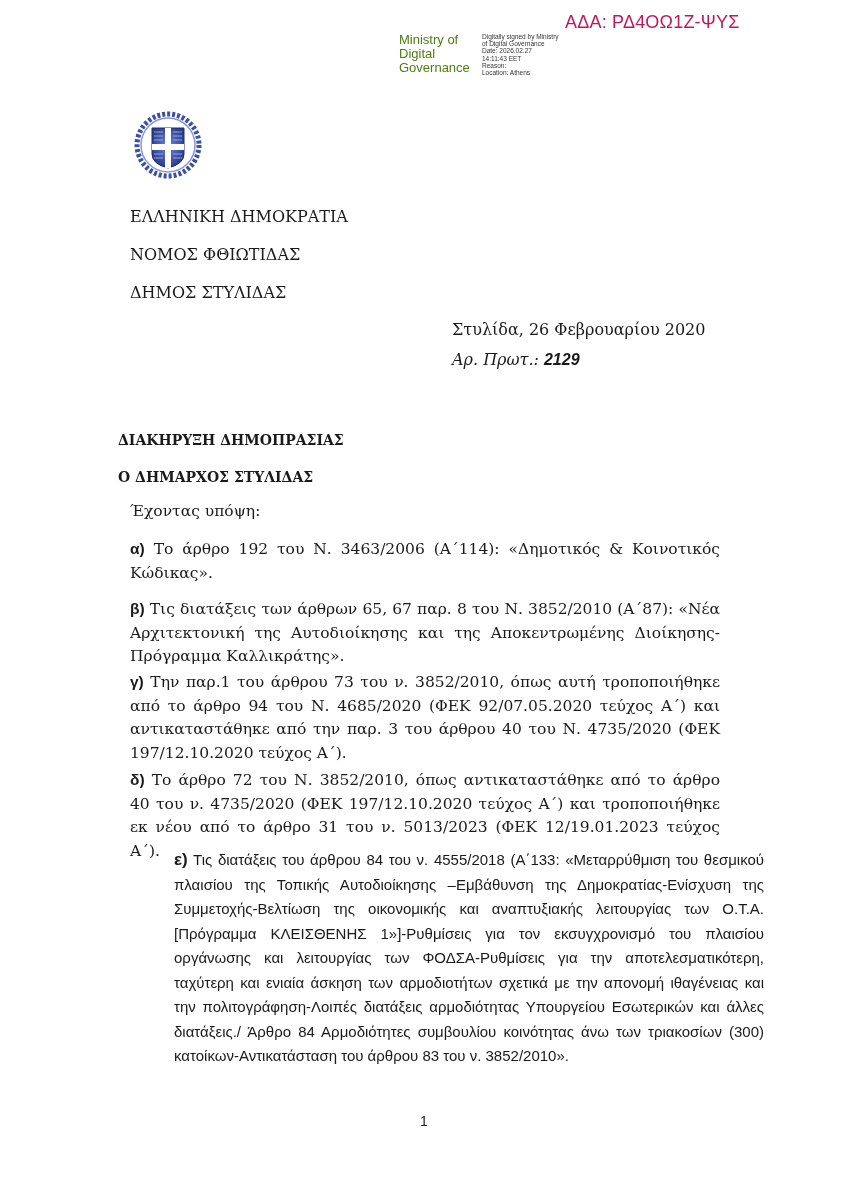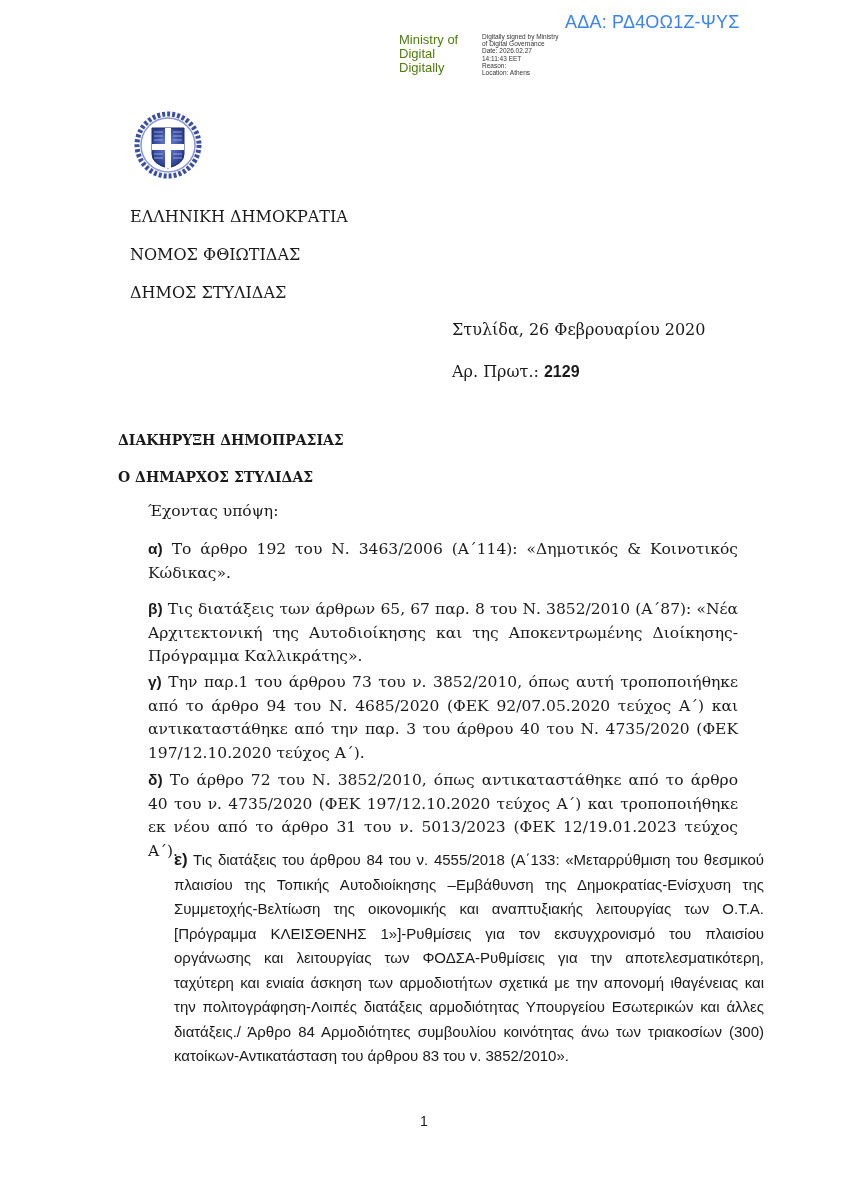--- a/index.html
+++ b/index.html
@@ -1,40 +1,40 @@
 <!DOCTYPE html>
 <html><head>
 <meta charset="utf-8">
 <style>
   html, body { margin: 0; padding: 0; background: #ffffff; }
   body { width: 849px; height: 1200px; position: relative; overflow: hidden; color: #1a1a1a; }
   .abs { position: absolute; }
   .serif { font-family: "DejaVu Serif", "Liberation Serif", serif; }
   .sans { font-family: "Liberation Sans", "DejaVu Sans", sans-serif; }
-  .ada { left: 565px; top: 12px; font-size: 18px; color: #3b82f6; letter-spacing: 0.2px; }
+  .ada { left: 565px; top: 12px; font-size: 18px; color: #be185d; letter-spacing: 0.2px; }
   .sig-name { left: 399px; top: 33px; font-size: 13px; line-height: 14px; color: #4d7c0f; }
   .sig-details { left: 482px; top: 33px; font-size: 6.5px; line-height: 7.2px; color: #333; }
   .emblem { left: 133px; top: 110px; width: 70px; height: 70px; }
   .hdr { left: 130px; font-size: 16px; }
   .right { left: 452px; font-size: 16px; }
   .center { left: 118px; width: 590px; text-align: left; font-weight: bold; font-size: 14px; }
-  .para { left: 130px; width: 590px; text-align: justify; font-size: 15.5px; line-height: 23.5px; margin-left: 18px; }
+  .para { left: 130px; width: 590px; text-align: justify; font-size: 15.5px; line-height: 23.5px; }
   .para b { font-weight: bold; }
   .para-e { left: 130px; width: 590px; text-align: justify; font-size: 15px; line-height: 24.5px; font-family: "Liberation Sans", "DejaVu Sans", sans-serif; }
   .pnum { left: 420px; top: 1113px; font-size: 14px; }
 </style>
 </head>
 <body>
 
 <div class="abs sans ada">ΑΔΑ: ΡΔ4ΟΩ1Ζ-ΨΥΣ</div>
 
 <div class="abs sans sig-name">
   <div>Ministry of</div>
   <div>Digital</div>
-  <div>Digitally</div>
+  <div>Governance</div>
 </div>
 <div class="abs sans sig-details">
   <div>Digitally signed by Ministry</div>
   <div>of Digital Governance</div>
   <div>Date: 2026.02.27</div>
   <div>14:11:43 EET</div>
   <div>Reason:</div>
   <div>Location: Athens</div>
 </div>
 
@@ -64,21 +64,21 @@
         <line x1="40" y1="48" x2="49" y2="48"></line>
     </g>
   </svg>
 </div>
 
 <div class="abs serif hdr" style="top:207px;text-align:center;">ΕΛΛΗΝΙΚΗ ΔΗΜΟΚΡΑΤΙΑ</div>
 <div class="abs serif hdr" style="top:245px;">ΝΟΜΟΣ ΦΘΙΩΤΙΔΑΣ</div>
 <div class="abs serif hdr" style="top:283px;">ΔΗΜΟΣ ΣΤΥΛΙΔΑΣ</div>
 
 <div class="abs serif right" style="top:320px;">Στυλίδα,  26 Φεβρουαρίου 2020</div>
-<div class="abs serif right" style="top:362px;">
+<div class="abs serif right" style="top:350px;font-style:italic;">
   <span>Αρ. Πρωτ.: </span><b class="sans">2129</b>
 </div>
 
 <div class="abs serif center" style="top:432px;">ΔΙΑΚΗΡΥΞΗ ΔΗΜΟΠΡΑΣΙΑΣ</div>
 <div class="abs serif center" style="top:469px;">Ο ΔΗΜΑΡΧΟΣ ΣΤΥΛΙΔΑΣ</div>
 
 <div class="abs serif para" style="top:500px;">Έχοντας υπόψη:</div>
 
 <div class="abs serif para" style="top:537px;">
   <b class="sans">α)</b><span> Το άρθρο 192 του Ν. 3463/2006 (Α΄114): «Δημοτικός &amp; Κοινοτικός Κώδικας».</span>

